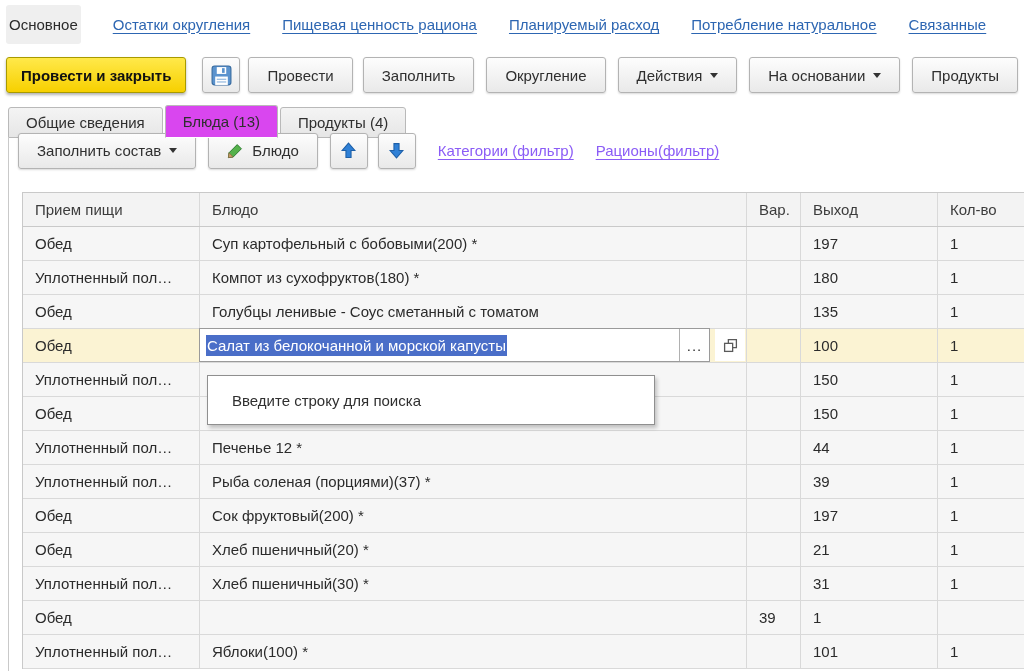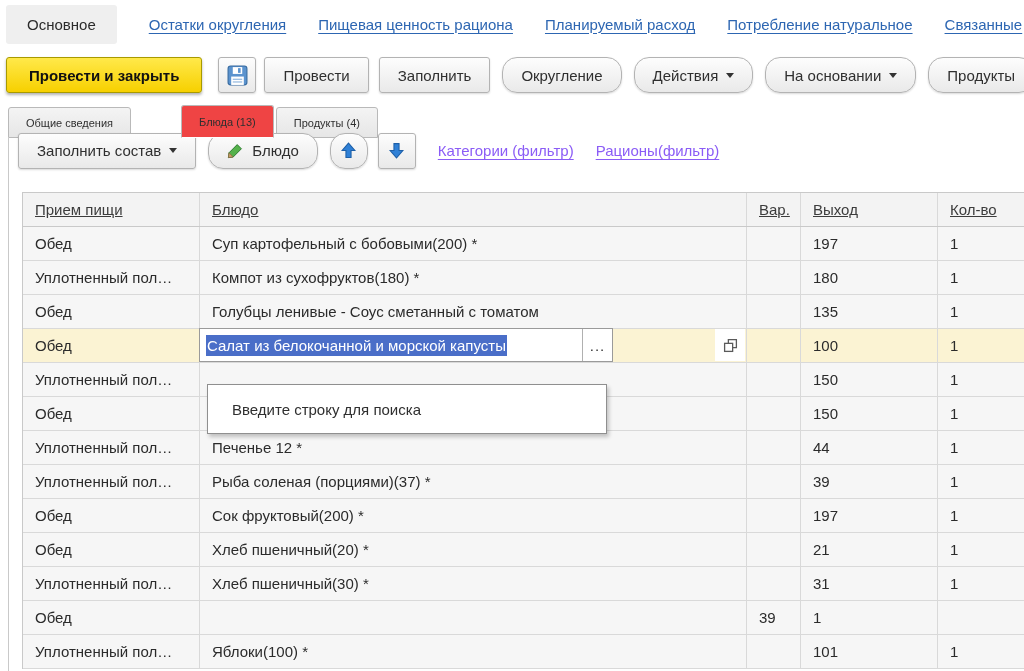--- a/index.html
+++ b/index.html
@@ -3,73 +3,73 @@
 <meta charset="utf-8">
 <style>
   * { margin:0; padding:0; box-sizing:border-box; }
   html,body { width:1024px; height:671px; overflow:hidden; background:#fff;
     font-family:"Liberation Sans","DejaVu Sans",sans-serif; color:#333; }
   .stage { position:relative; width:1024px; height:671px; overflow:hidden; background:#fff; }
 
   
   .nav { position:absolute; left:0; top:0; width:1040px; height:48px;
     display:flex; align-items:center; padding-left:6px; white-space:nowrap; }
-  .nav-active { background:#efefef; border-radius:3px; padding:11px 21px; font-size:15px; color:#2b2b2b; }
+  .nav-active { background:#efefef; border-radius:3px; padding:11px 3px; font-size:15px; color:#2b2b2b; }
   .nav-link { margin-left:32px; font-size:15px; color:#2d66b2; text-decoration:underline; text-underline-offset:3px; cursor:pointer; }
 
   
   .toolbar { position:absolute; left:6px; top:57px; width:1100px; height:36px; display:flex; align-items:stretch; }
   .btn { height:36px; display:inline-flex; align-items:center; justify-content:center;
     padding:0 18px; font-size:15px; color:#2f2f2f;
     background:linear-gradient(#fdfdfd,#e9e9e9); border:1px solid #b3b3b3; border-radius:3px;
     box-shadow:0 1px 2px rgba(0,0,0,.15); cursor:pointer; white-space:nowrap; }
   .btn-primary { background:linear-gradient(#ffe94a,#f7d000); border:1px solid #a89a00;
-    font-weight:bold; color:#111; box-shadow:0 2px 3px rgba(0,0,0,.3); padding:0 22px; }
+    font-weight:bold; color:#111; box-shadow:0 2px 3px rgba(0,0,0,.3); padding:0 14px; }
   .btn-icon { width:38px; padding:0; }
   .caret { width:0; height:0; border-left:4px solid transparent; border-right:4px solid transparent;
     border-top:5px solid #333; margin-left:8px; display:inline-block; }
-  .ml16{margin-left:16px;} .ml8{margin-left:8px;} .ml10{margin-left:10px;} .ml12{margin-left:12px;border-radius:15px;}
+  .ml16{margin-left:16px;} .ml8{margin-left:8px;} .ml10{margin-left:10px;} .ml12{margin-left:12px;}
 
   
   .tabstrip { position:absolute; left:8px; top:106px; display:flex; align-items:flex-end; height:32px; }
-  .tab { height:31px; display:flex; align-items:center; padding:0 17px; font-size:11px;
+  .tab { height:31px; display:flex; align-items:center; padding:0 17px; font-size:15px;
     background:linear-gradient(#f4f4f4,#e6e6e6); border:1px solid #b9b9b9; border-radius:3px 3px 0 0;
     margin-right:2px; cursor:pointer; color:#2f2f2f; }
-  .tab.active { background:#ef4444; height:33px; border-bottom:1px solid #fff; position:relative; z-index:2;margin-left:48px; }
+  .tab.active { background:#d946ef; height:33px; border-bottom:1px solid #fff; position:relative; z-index:2; }
 
   .pane-border { position:absolute; left:8px; top:138px; height:533px; width:0; border-left:1px solid #c9c9c9; }
 
   
   .subtoolbar { position:absolute; left:18px; top:133px; height:35px; display:flex; align-items:center; }
   .sublink { margin-left:22px; font-size:15px; color:#8b5cf6; text-decoration:underline; text-underline-offset:3px; cursor:pointer; }
   .icon-gap { margin-right:9px; display:inline-flex; }
 
   
   .table { position:absolute; left:22px; top:192px; width:1050px;
     border-left:1px solid #c9c9c9; border-top:1px solid #c9c9c9; }
   .trow, .thead { display:grid; grid-template-columns:177px 547px 54px 137px 135px; height:34px; }
   .thead { background:#f3f3f3; border-bottom:1px solid #c9c9c9; }
-  .thead .tcell { color:#3c3c3c;text-decoration:underline; }
+  .thead .tcell { color:#3c3c3c; }
   .tcell { display:flex; align-items:center; padding:0 6px 0 12px; font-size:15px;
     border-right:1px solid #d9d9d9; overflow:hidden; white-space:nowrap; text-overflow:ellipsis; }
   .trow { background:#f6f6f6; border-bottom:1px solid #d9d9d9; color:#2b2b2b; }
   .trow.editing .tcell { background:#fbf3d3; }
 
   
-  .edit-overlay { position:absolute; left:199px; top:328px; width:414px; height:34px;
+  .edit-overlay { position:absolute; left:199px; top:328px; width:511px; height:34px;
     background:#fff; border:1px solid #9a9a9a; display:flex; z-index:5;gap:31px; }
   .edit-text { flex:1; display:flex; align-items:center; padding-left:6px; font-size:15px; overflow:hidden; white-space:nowrap; }
   .edit-text .sel { background:#4a6ec8; color:#fff; padding:2px 1px; }
   .edit-dots { width:30px; border-left:1px solid #b0b0b0; display:flex; align-items:center;
     justify-content:center; font-size:15px; color:#333; cursor:pointer; letter-spacing:1px; }
   .open-btn { position:absolute; left:715px; top:329px; width:30px; height:32px; background:#fff;
     display:flex; align-items:center; justify-content:center; z-index:5; cursor:pointer; }
 
   
-  .popup { position:absolute; left:207px; top:384px; width:400px; height:50px; background:#fff;
+  .popup { position:absolute; left:207px; top:375px; width:448px; height:50px; background:#fff;
     border:1px solid #8f8f8f; box-shadow:2px 3px 4px rgba(0,0,0,.22); z-index:10;
     display:flex; align-items:center; padding-left:24px; font-size:15px; color:#2f2f2f;text-align:right; }
 </style>
 </head>
 <body>
 
 <div class="stage">
 
   <div class="nav">
     <span class="nav-active">Основное</span>

